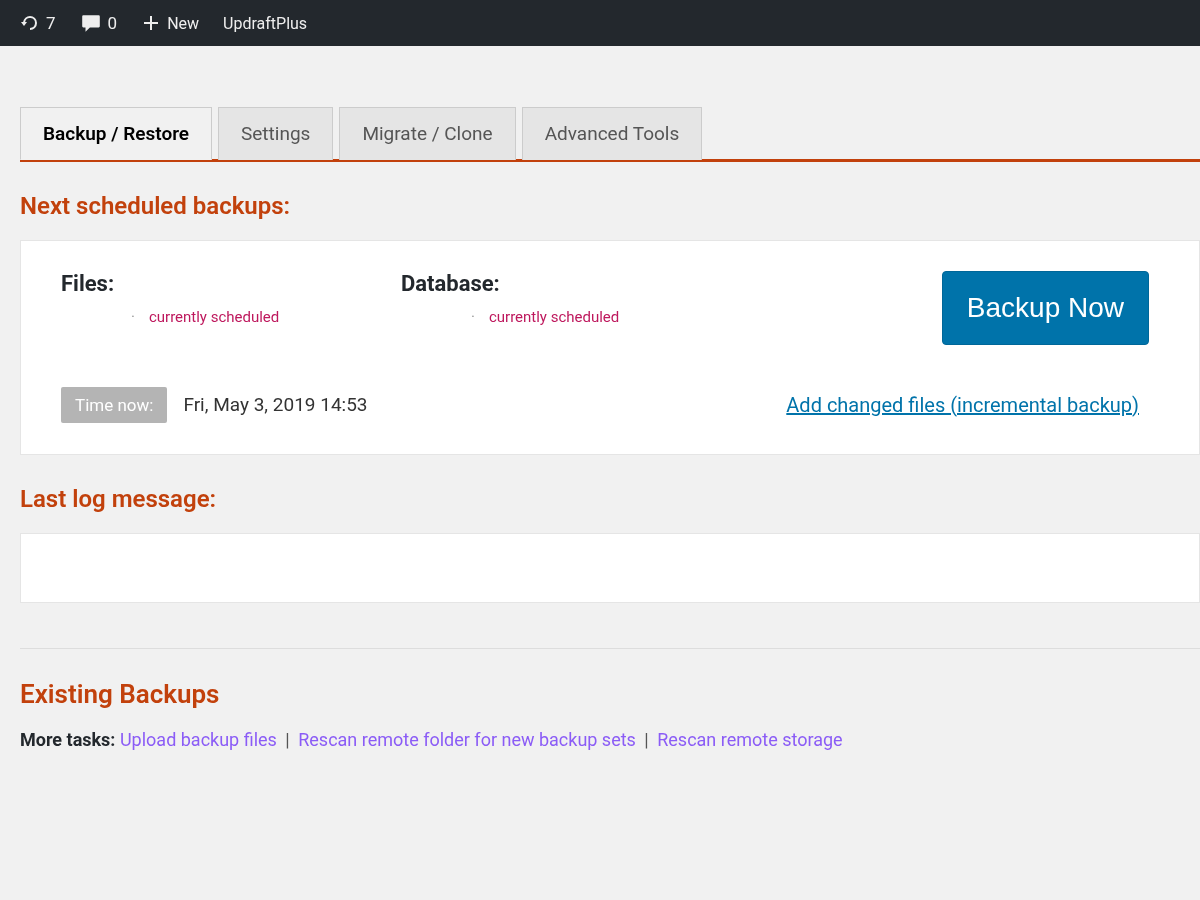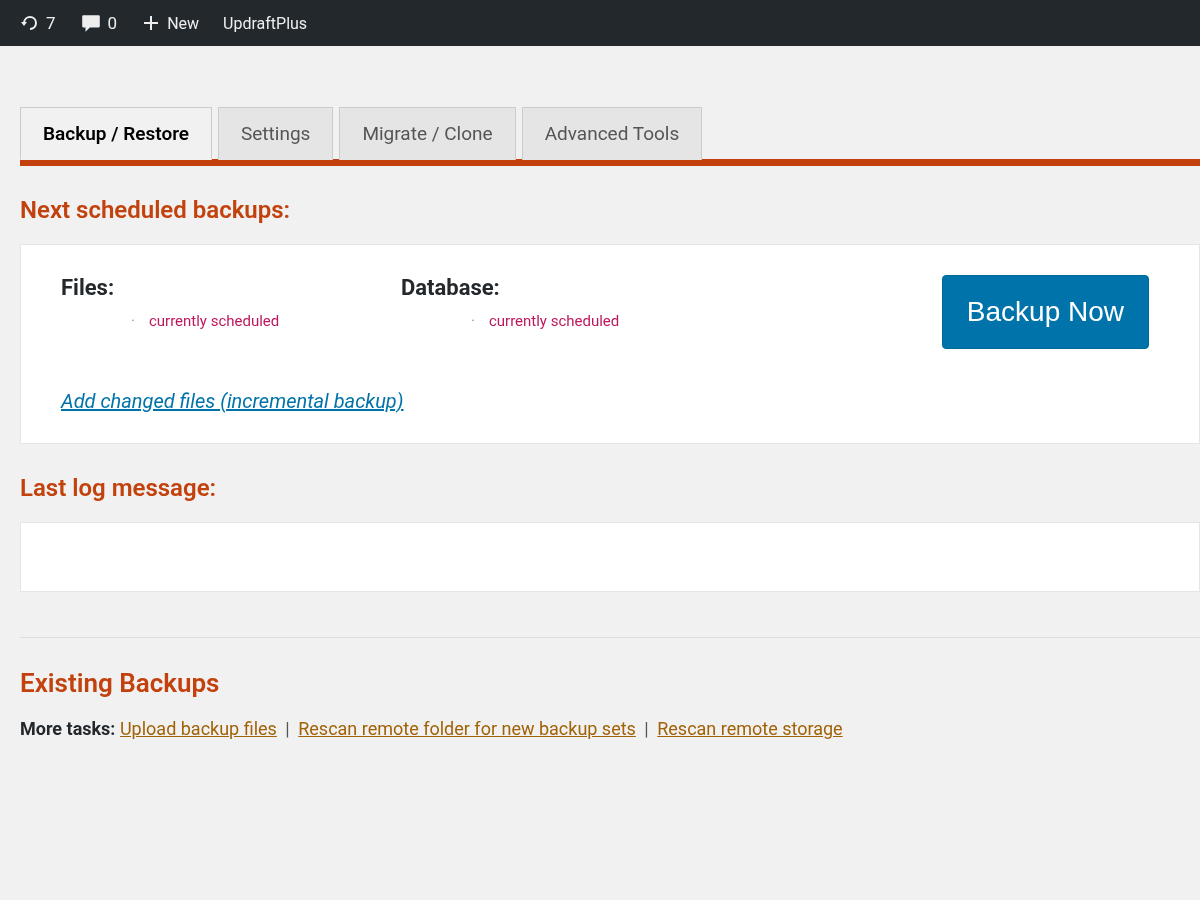--- a/index.html
+++ b/index.html
@@ -5,21 +5,21 @@
 * { margin: 0; padding: 0; box-sizing: border-box; }
 body { font-family: -apple-system, BlinkMacSystemFont, "Segoe UI", Roboto, sans-serif; background: #f1f1f1; width: 1200px; height: 900px; overflow: hidden; }
 
 .admin-bar { background: #23282d; height: 46px; display: flex; align-items: center; padding: 0 8px; color: #eee; font-size: 16px; }
 .admin-bar-item { display: flex; align-items: center; padding: 0 12px; height: 100%; cursor: pointer; }
 .admin-bar-item .icon { margin-right: 6px; display: inline-flex; align-items: center; }
 .admin-bar-item .count { font-size: 17px; }
 
 .content { padding: 0 0 0 20px; background: #f1f1f1; }
 
-.tabs { display: flex; margin-top: 60px; border-bottom: 7px solid #c2410c; }
+.tabs { display: flex; margin-top: 60px; border-bottom: 3px solid #c2410c; }
 .tab { padding: 14px 22px; background: #e5e5e5; border: 1px solid #ccc; border-bottom: none; margin-right: 6px; font-size: 19px; color: #555; cursor: pointer; position: relative; top: 1px; }
 .tab.active { background: #f1f1f1; color: #000; font-weight: 600; border-bottom: 1px solid #f1f1f1; }
 
 h2.section-heading { font-size: 24px; font-weight: 600; color: #c2410c; margin: 30px 0 20px 0; }
 h2.section-heading.existing { font-size: 26px; margin-top: 30px; }
 
 .panel { background: #fff; border: 1px solid #e5e5e5; padding: 30px 40px; position: relative; }
 
 .schedule-row { display: flex; }
 .schedule-col-files { width: 340px; }
@@ -30,29 +30,29 @@
 .schedule-status { font-size: 15px; color: #be185d; padding-left: 70px; margin-top: 11px; }
 .schedule-status::before { content: "·"; margin-right: 14px; color: #999; }
 
 .backup-btn { background: #0073aa; color: #fff; border: none; padding: 20px 24px; font-size: 28px; border-radius: 4px; cursor: pointer; border: 1px solid #006799; }
 
 .time-row { margin-top: 40px; display: flex; align-items: center; justify-content: space-between; }
 .time-left { display: flex; align-items: center; }
 .time-label { background: #b4b4b4; color: #fff; padding: 8px 14px; font-size: 17px; border-radius: 2px; }
 .time-value { padding: 8px 16px; font-size: 19px; color: #333; }
 
-.incremental-link { color: #0073aa; font-size: 20px; text-decoration: underline; cursor: pointer; padding-right: 20px; font-style: italic; }
+.incremental-link { color: #0073aa; font-size: 20px; text-decoration: underline; cursor: pointer; padding-right: 20px; }
 
 .log-panel { background: #fff; border: 1px solid #e5e5e5; min-height: 70px; }
 
 .divider { border-top: 1px solid #ddd; margin: 45px 0 0 0; }
 
 .more-tasks { font-size: 18px; color: #23282d; margin-top: 18px; }
 .more-tasks strong { font-weight: 700; text-align: right; }
-.more-tasks a { color: #a16207; text-decoration: underline; cursor: pointer; }
+.more-tasks a { color: #8b5cf6; cursor: pointer; }
 .more-tasks .sep { color: #555; margin: 0 4px; }
 
 svg { display: block; }
 </style>
 </head>
 <body>
 
 <div class="admin-bar">
   <div class="admin-bar-item">
     <span class="icon">
@@ -103,20 +103,24 @@
       <div class="schedule-col-db">
         <div class="schedule-label">Database:</div>
         <div class="schedule-status">currently scheduled</div>
       </div>
       <div class="schedule-col-action">
         <button class="backup-btn">Backup Now</button>
       </div>
     </div>
 
     <div class="time-row">
+      <div class="time-left">
+        <span class="time-label">Time now:</span>
+        <span class="time-value">Fri, May 3, 2019 14:53</span>
+      </div>
       <a class="incremental-link">Add changed files (incremental backup)</a>
     </div>
   </div>
 
   <h2 class="section-heading">Last log message:</h2>
 
   <div class="log-panel"></div>
 
   <div class="divider"></div>
 

